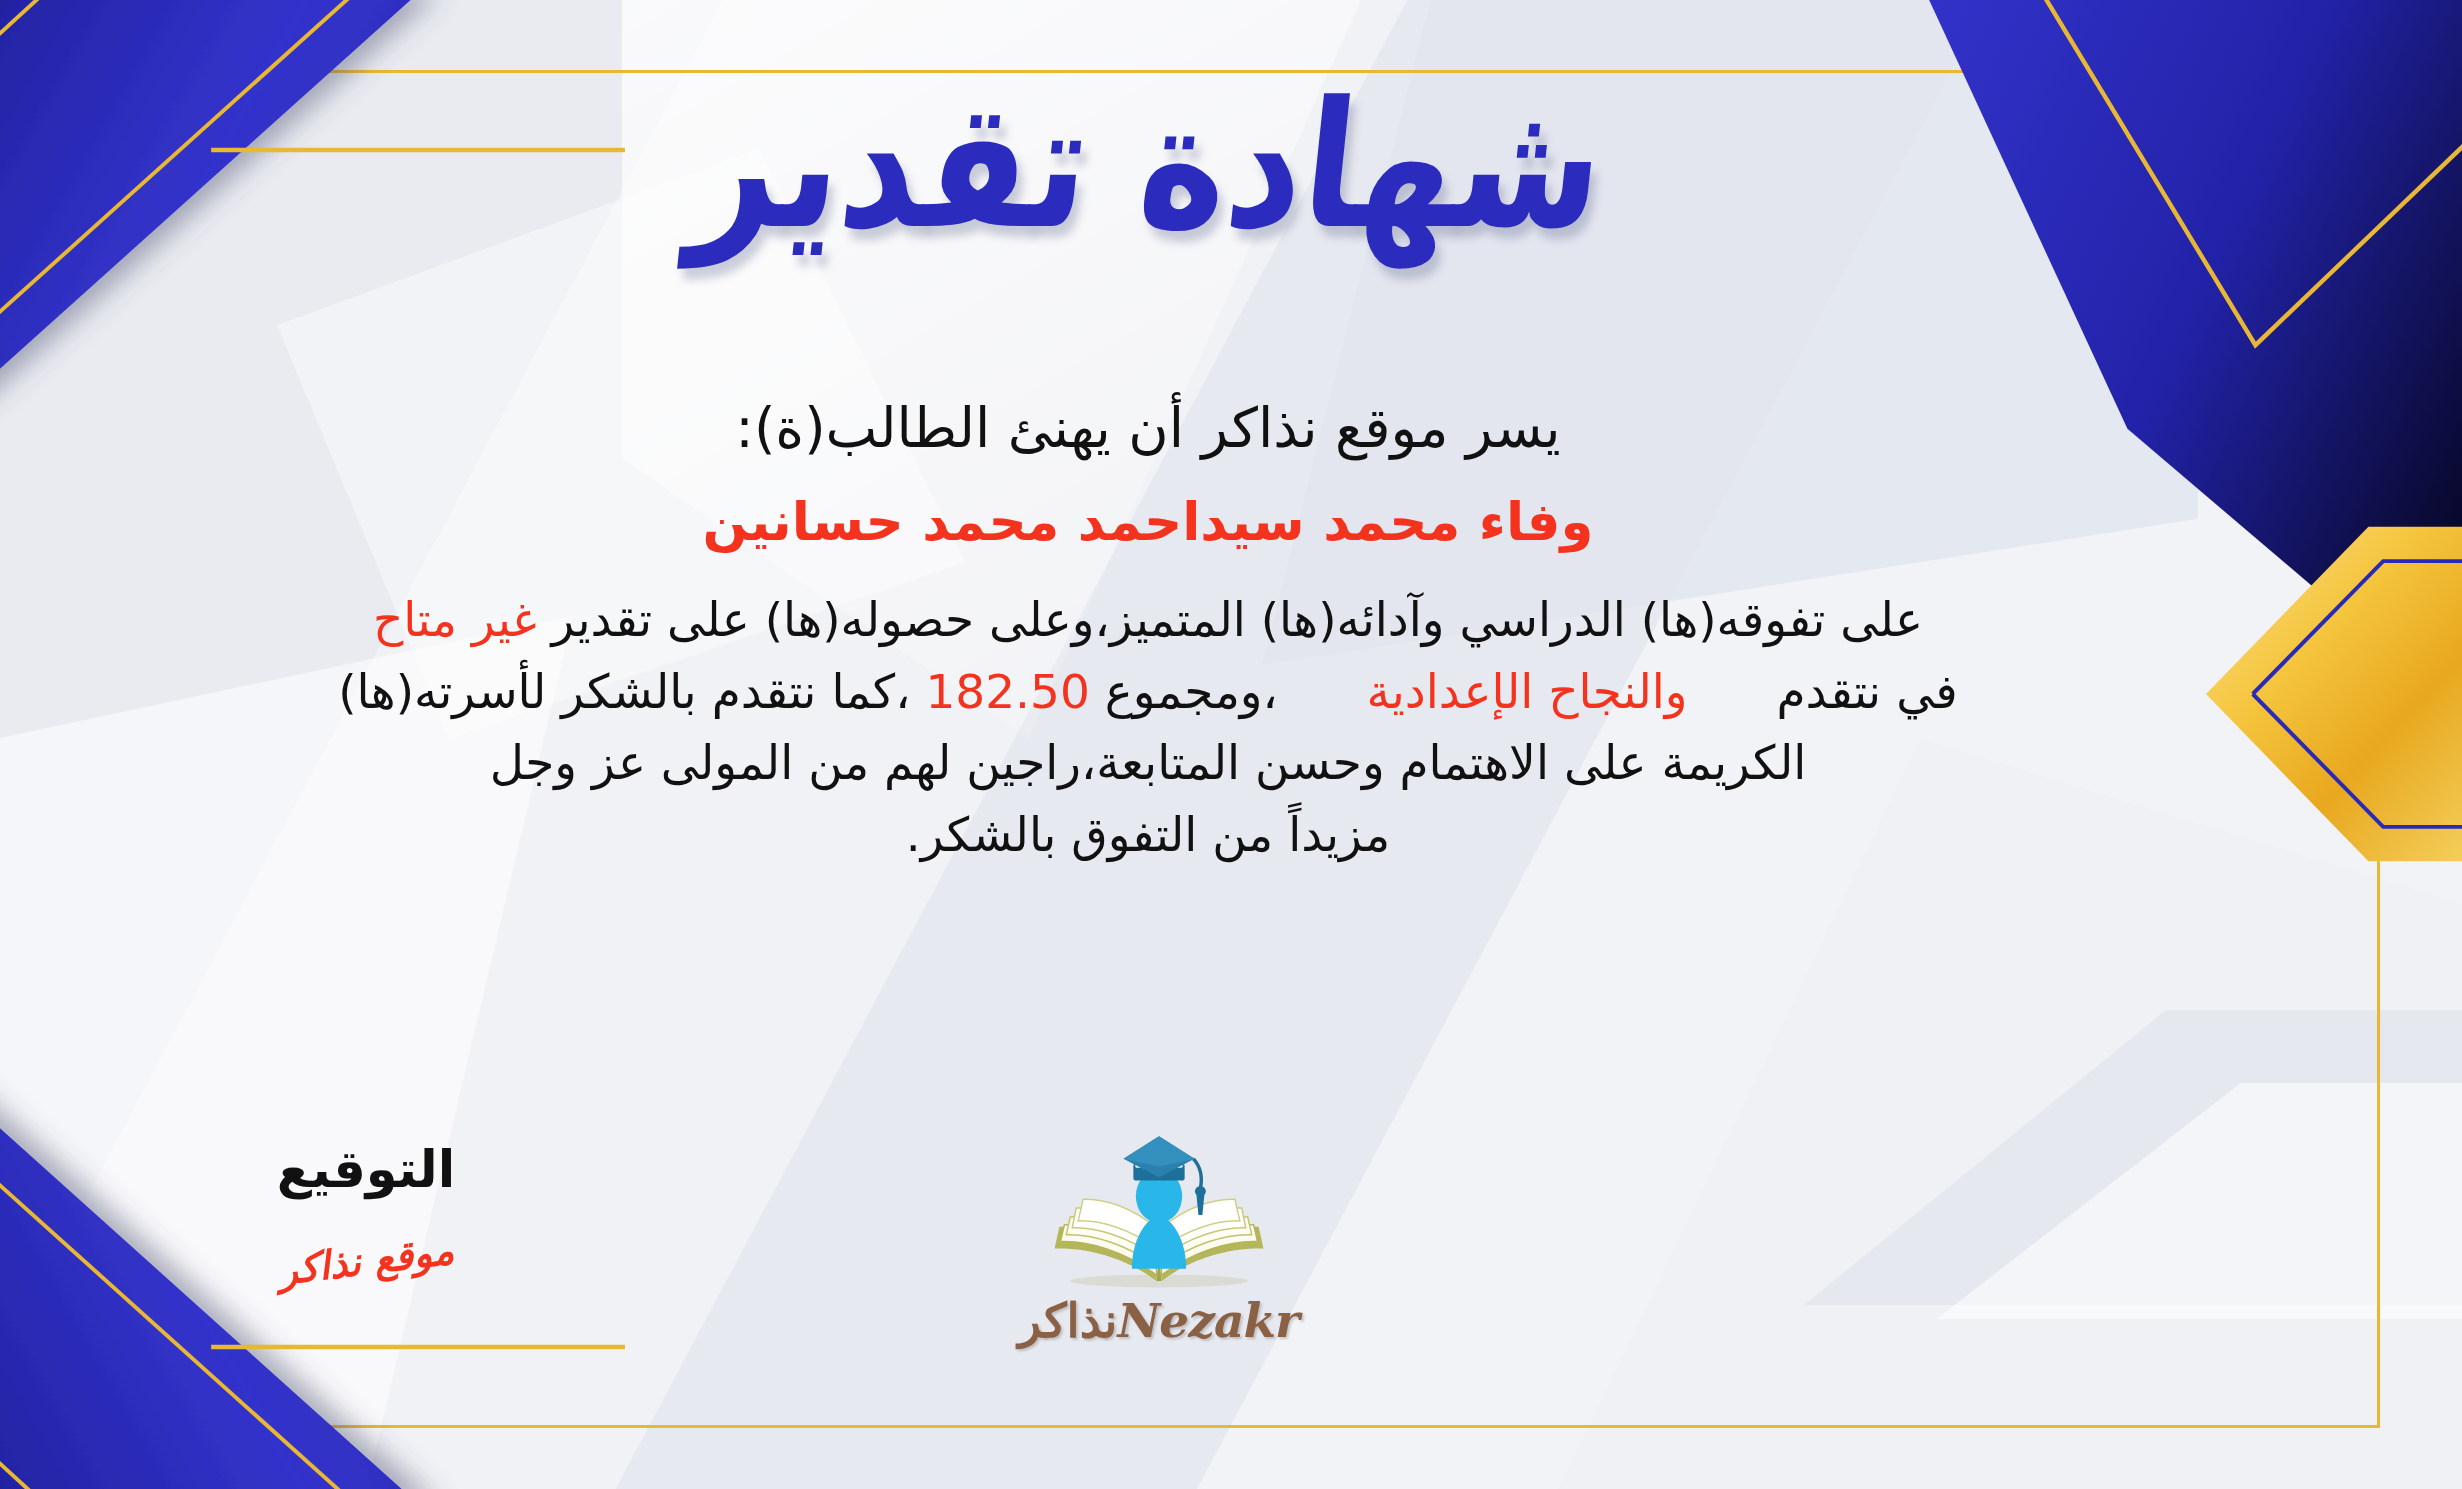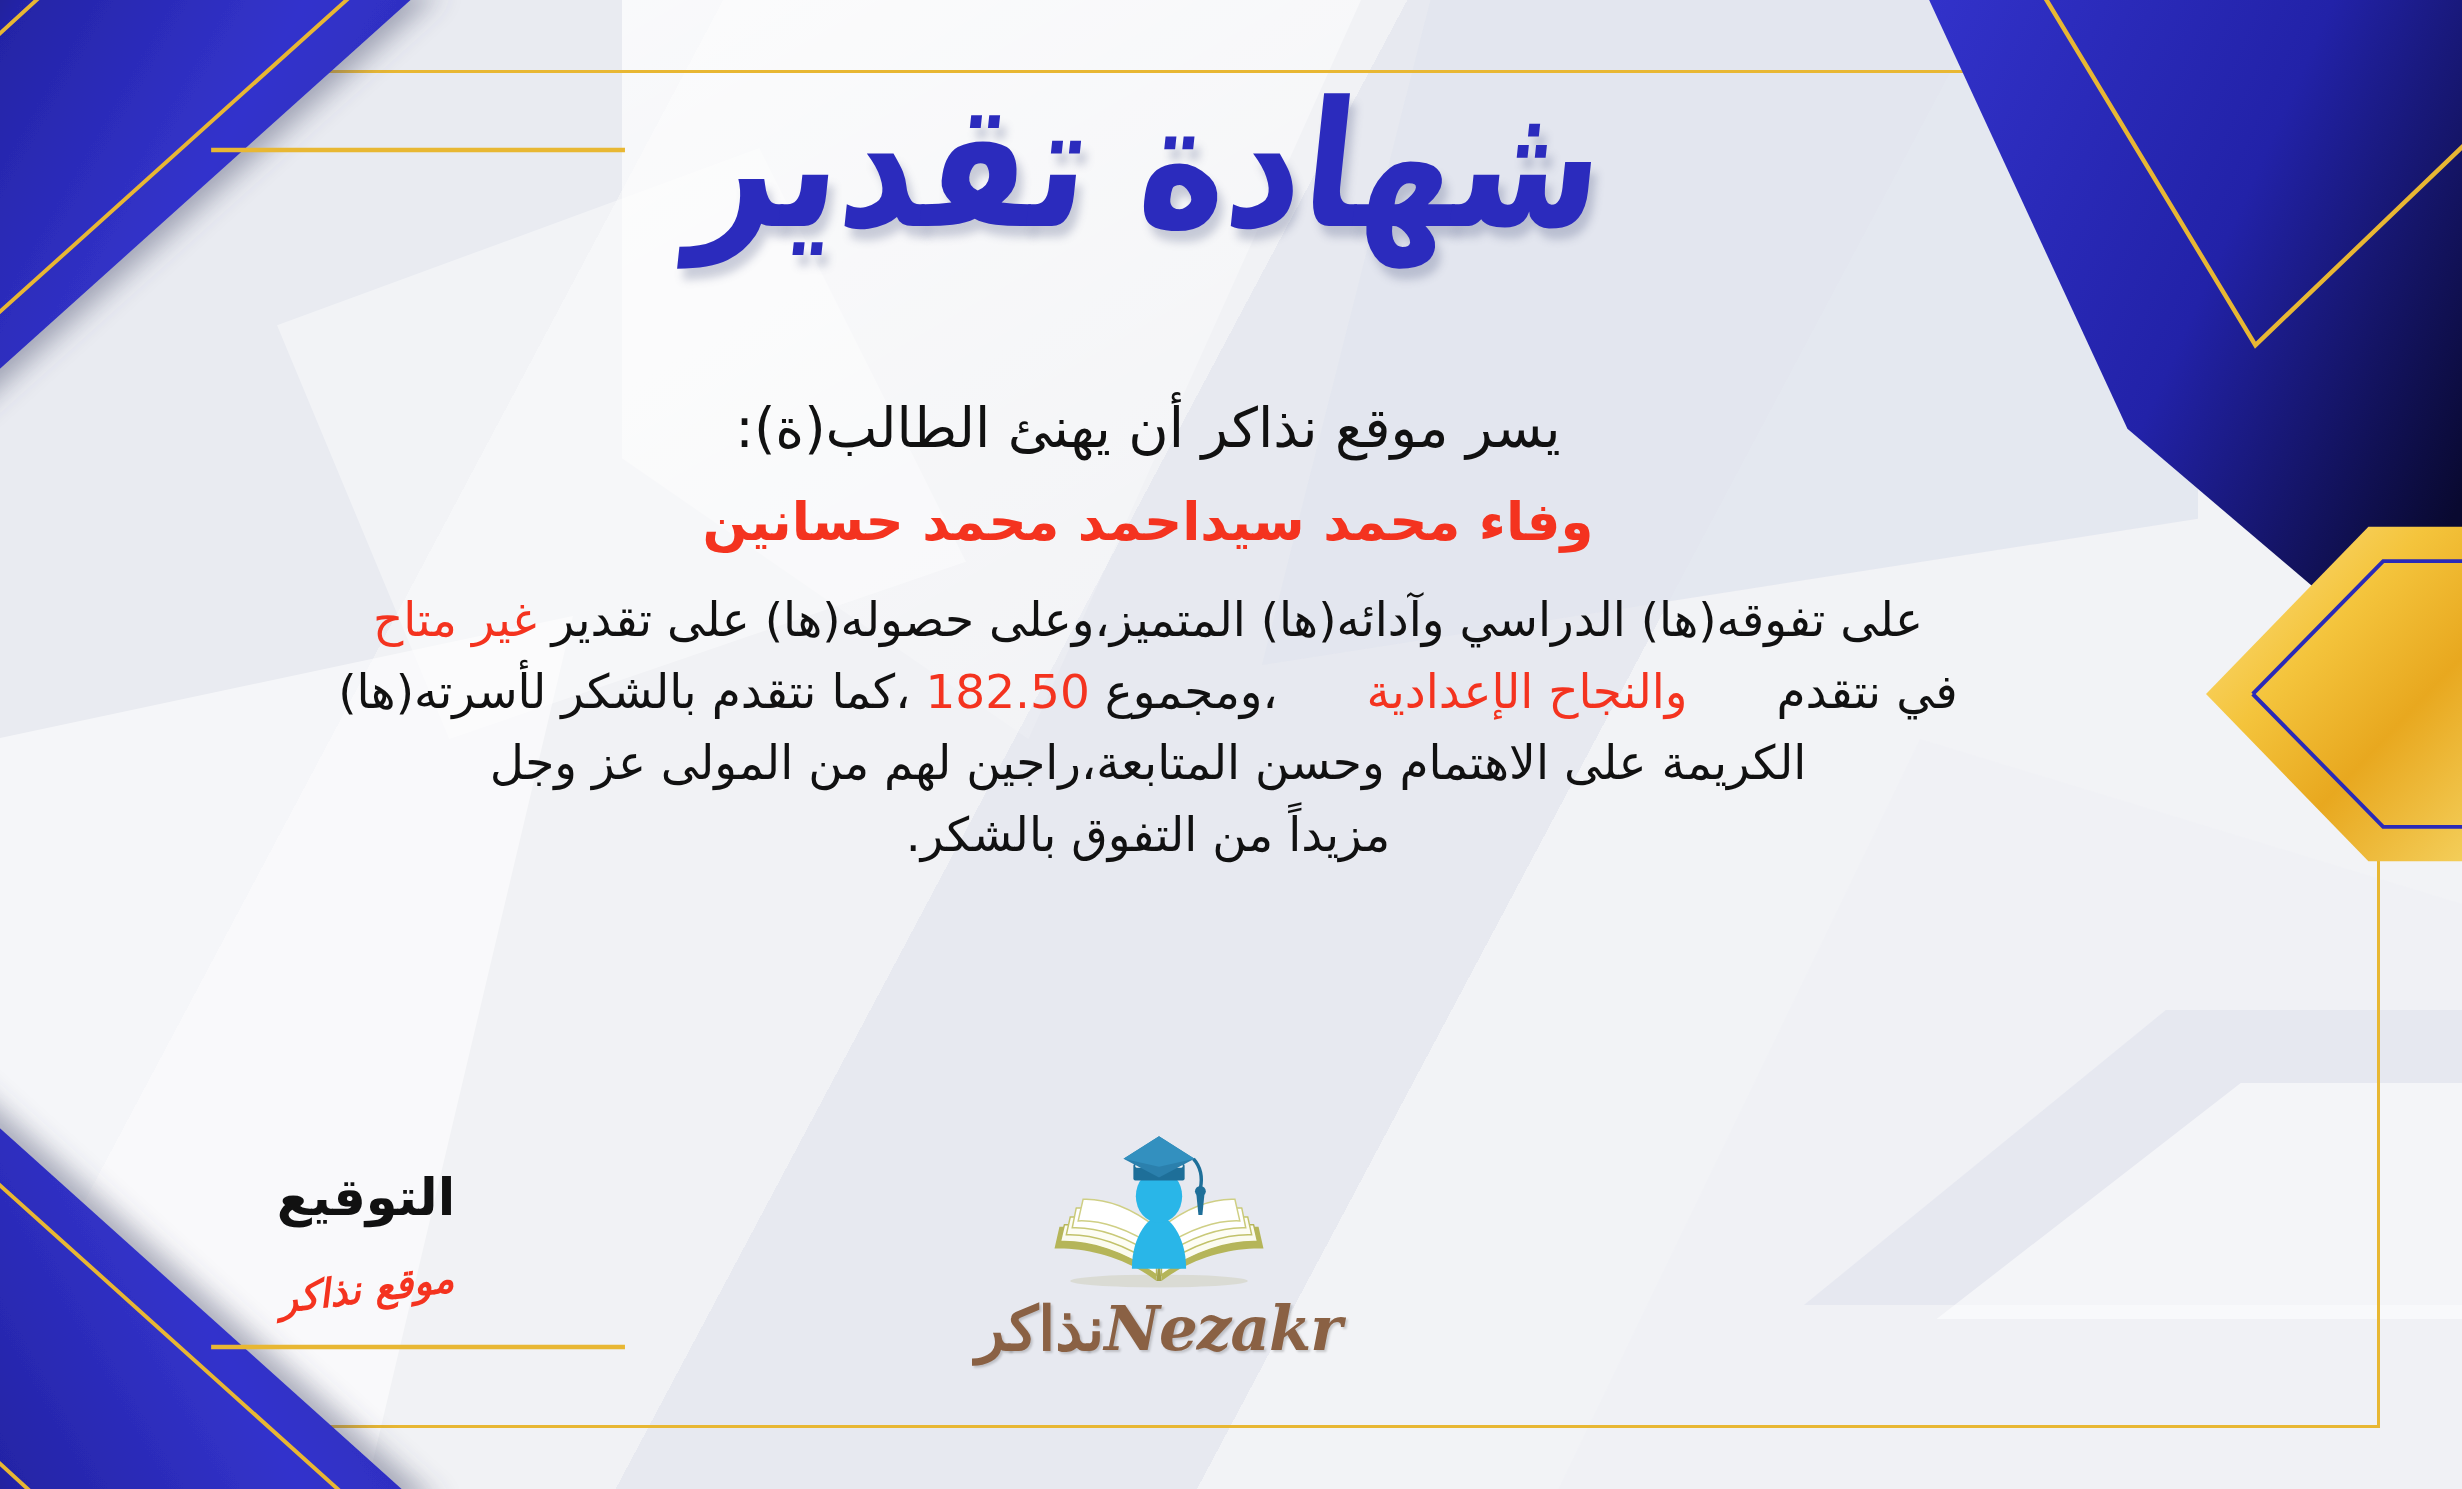--- a/index.html
+++ b/index.html
@@ -111,21 +111,21 @@
     line-height:1.52;
     letter-spacing:-0.5px;
   }
   .para .hl{color:#f4331f;font-weight:400;}
   .para .gap{display:inline-block;width:59px;}
 
   
   .sig-area{
     position:absolute;
     left:345px;
-    top:1168px;
+    top:1140px;
     width:374px;
     text-align:center;
   }
   .sig-label{
     font-size:51px;
     font-weight:700;
     color:#111;
     letter-spacing:-0.5px;
   }
   .sig-script{
@@ -144,21 +144,21 @@
   .logo-area{
     position:absolute;
     left:1103px;
     top:1133px;
     width:443px;
     text-align:center;
   }
   .logo-mark{display:block;margin:0 auto;}
   .logo-text{
     margin-top:-3px;
-    font-size:61px;
+    font-size:47px;
     font-weight:800;
     color:#8a6144;
     letter-spacing:-1px;
     font-family:"DejaVu Serif","Liberation Serif",serif;
     white-space:nowrap;
     text-shadow:2px 2px 2.5px rgba(0,0,0,.18);
   }
   .logo-text .latin{font-family:"DejaVu Serif","Liberation Serif",serif;font-style:italic;}
 </style>
 </head>

